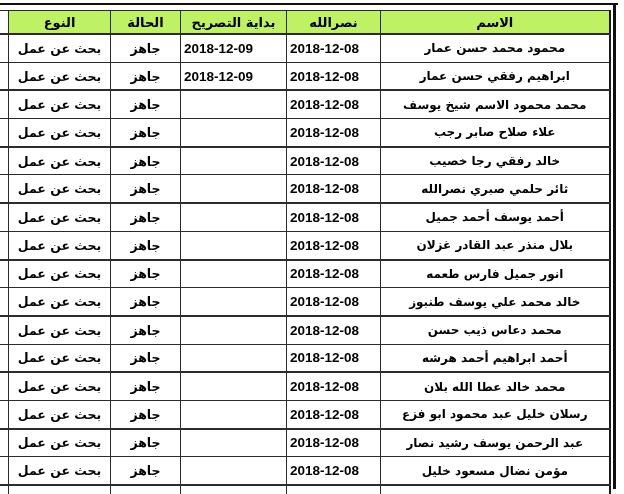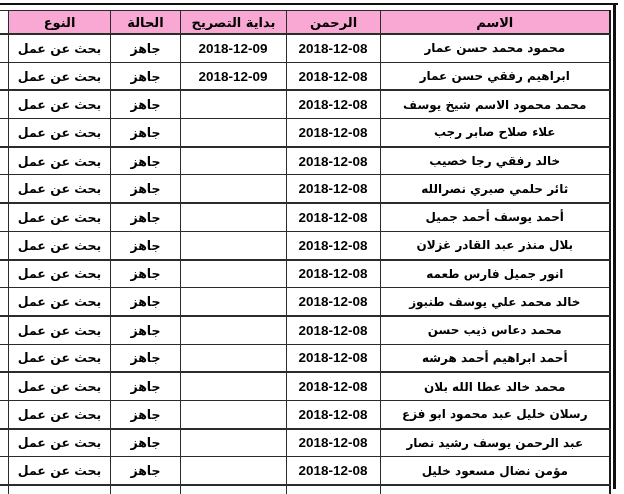--- a/index.html
+++ b/index.html
@@ -29,37 +29,37 @@
     border-right:2px solid #1a1a1a;
     border-bottom:2px solid #1a1a1a;
   }
   .report th,.report td{
     border:1px solid #2b2b2b;
     overflow:hidden;
     white-space:nowrap;
     padding:0 3px;
   }
   .report thead th{
-    background:#f9a8d4;
+    background:#bef264;
     height:22px;
     font-size:13px;
     text-align:center;
     border-bottom-width:2px;
   }
   .report thead th.c-cut{background:#fff;}
   .report tbody td{
     height:26.7px;
     font-size:12.5px;
     text-align:center;
     vertical-align:middle;
   }
   .report tbody tr.thick td{border-bottom-width:2px;}
   .report td.c-date,.report td.c-permit{
     direction:ltr;
-    text-align:center;
+    text-align:left;
     font-size:13.5px;
     font-family:"Liberation Sans","DejaVu Sans",sans-serif;
     padding-right:4px;
   }
   .report td.c-name{font-size:12px;}
   .report td.c-cut,.report th.c-cut{padding:0;}
 </style>
 </head>
 <body>
 
@@ -72,21 +72,21 @@
       <col style="width:229px">
       <col style="width:94px">
       <col style="width:106px">
       <col style="width:70px">
       <col style="width:102px">
       <col style="width:74px">
     </colgroup>
     <thead>
       <tr>
         <th class="c-name">الاسم</th>
-        <th class="c-date">الرحمن</th>
+        <th class="c-date">نصرالله</th>
         <th class="c-permit">بداية التصريح</th>
         <th class="c-status">الحالة</th>
         <th class="c-type">النوع</th>
         <th class="c-cut"></th>
       </tr>
     </thead>
     <tbody id="table-body">
         <tr>
       <td class="c-name">محمود محمد حسن عمار</td>
       <td class="c-date">2018-12-08</td>

